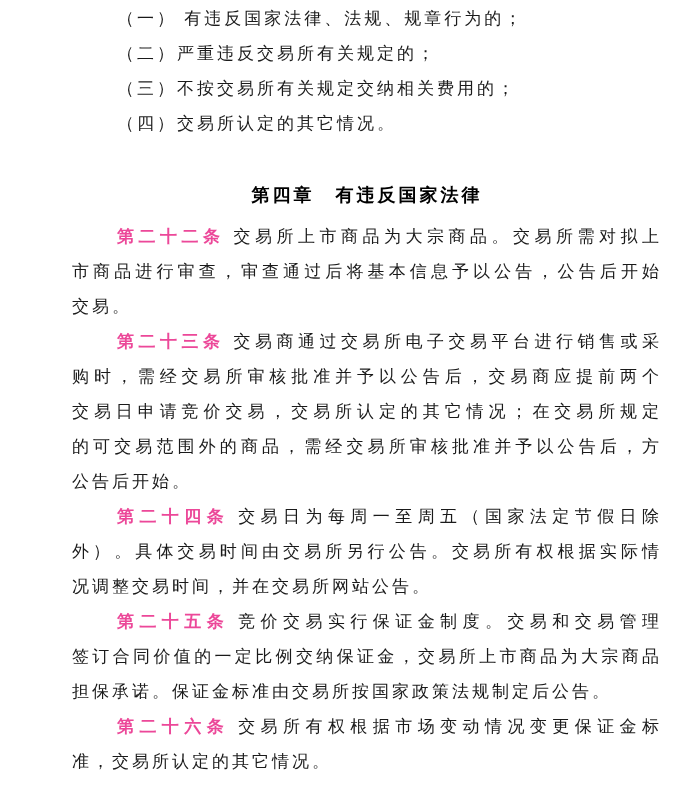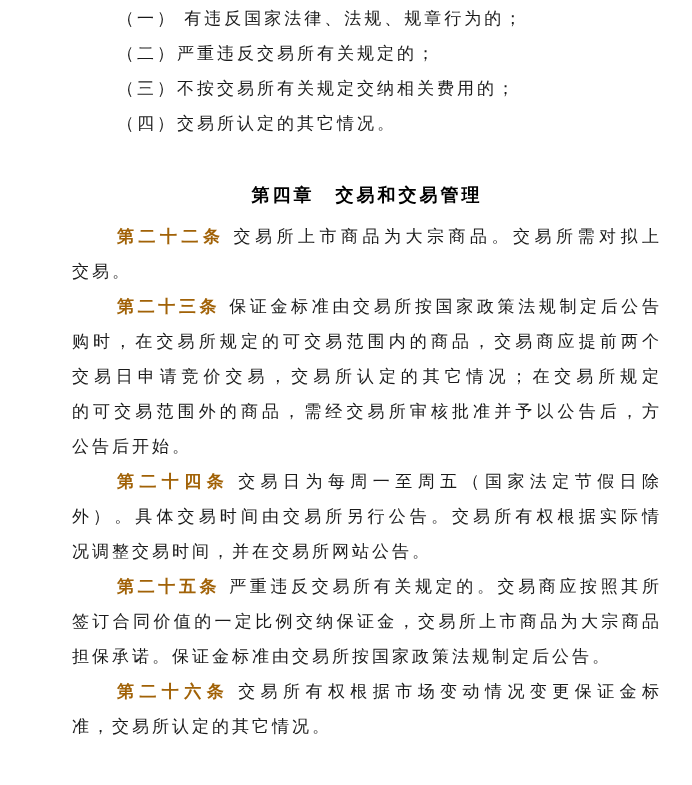--- a/index.html
+++ b/index.html
@@ -52,62 +52,63 @@
     font-size: 18px;
     font-weight: bold;
     letter-spacing: 3px;
     text-align: center;
     font-family: "Liberation Sans", "DejaVu Sans", sans-serif;
     color: #000000;
   }
   .art-num {
     font-weight: bold;
     font-family: "Liberation Sans", "DejaVu Sans", sans-serif;
-    color: #a16207;
+    color: #ec4899;
     margin-right: 9px;
   }
 </style>
 </head>
 <body>
 
 <div class="page">
   <div class="content">
 
     <div>
       <div class="line clause indent">（一） 有违反国家法律、法规、规章行为的；</div>
       <div class="line clause indent">（二）严重违反交易所有关规定的；</div>
       <div class="line clause indent">（三）不按交易所有关规定交纳相关费用的；</div>
       <div class="line clause indent">（四）交易所认定的其它情况。</div>
     </div>
 
     <div class="spacer"></div>
 
-    <h2 class="chapter-title">第四章　交易和交易管理</h2>
+    <h2 class="chapter-title">第四章　有违反国家法律</h2>
 
     <div>
       <div class="line fill indent"><span class="art-num">第二十二条</span><span>交易所上市商品为大宗商品。交易所需对拟上</span></div>
+      <div class="line fill">市商品进行审查，审查通过后将基本信息予以公告，公告后开始</div>
       <div class="line">交易。</div>
     </div>
 
     <div>
-      <div class="line fill indent"><span class="art-num">第二十三条</span><span>保证金标准由交易所按国家政策法规制定后公告</span></div>
-      <div class="line fill">购时，在交易所规定的可交易范围内的商品，交易商应提前两个</div>
+      <div class="line fill indent"><span class="art-num">第二十三条</span><span>交易商通过交易所电子交易平台进行销售或采</span></div>
+      <div class="line fill">购时，需经交易所审核批准并予以公告后，交易商应提前两个</div>
       <div class="line fill">交易日申请竞价交易，交易所认定的其它情况；在交易所规定</div>
       <div class="line fill">的可交易范围外的商品，需经交易所审核批准并予以公告后，方</div>
       <div class="line">公告后开始。</div>
     </div>
 
     <div>
       <div class="line fill indent"><span class="art-num">第二十四条</span><span>交易日为每周一至周五（国家法定节假日除</span></div>
       <div class="line fill">外）。具体交易时间由交易所另行公告。交易所有权根据实际情</div>
       <div class="line">况调整交易时间，并在交易所网站公告。</div>
     </div>
 
     <div>
-      <div class="line fill indent"><span class="art-num">第二十五条</span><span>严重违反交易所有关规定的。交易商应按照其所</span></div>
+      <div class="line fill indent"><span class="art-num">第二十五条</span><span>竞价交易实行保证金制度。交易和交易管理</span></div>
       <div class="line fill">签订合同价值的一定比例交纳保证金，交易所上市商品为大宗商品</div>
       <div class="line">担保承诺。保证金标准由交易所按国家政策法规制定后公告。</div>
     </div>
 
     <div>
       <div class="line fill indent"><span class="art-num">第二十六条</span><span>交易所有权根据市场变动情况变更保证金标</span></div>
       <div class="line">准，交易所认定的其它情况。</div>
     </div>
 
   </div>

